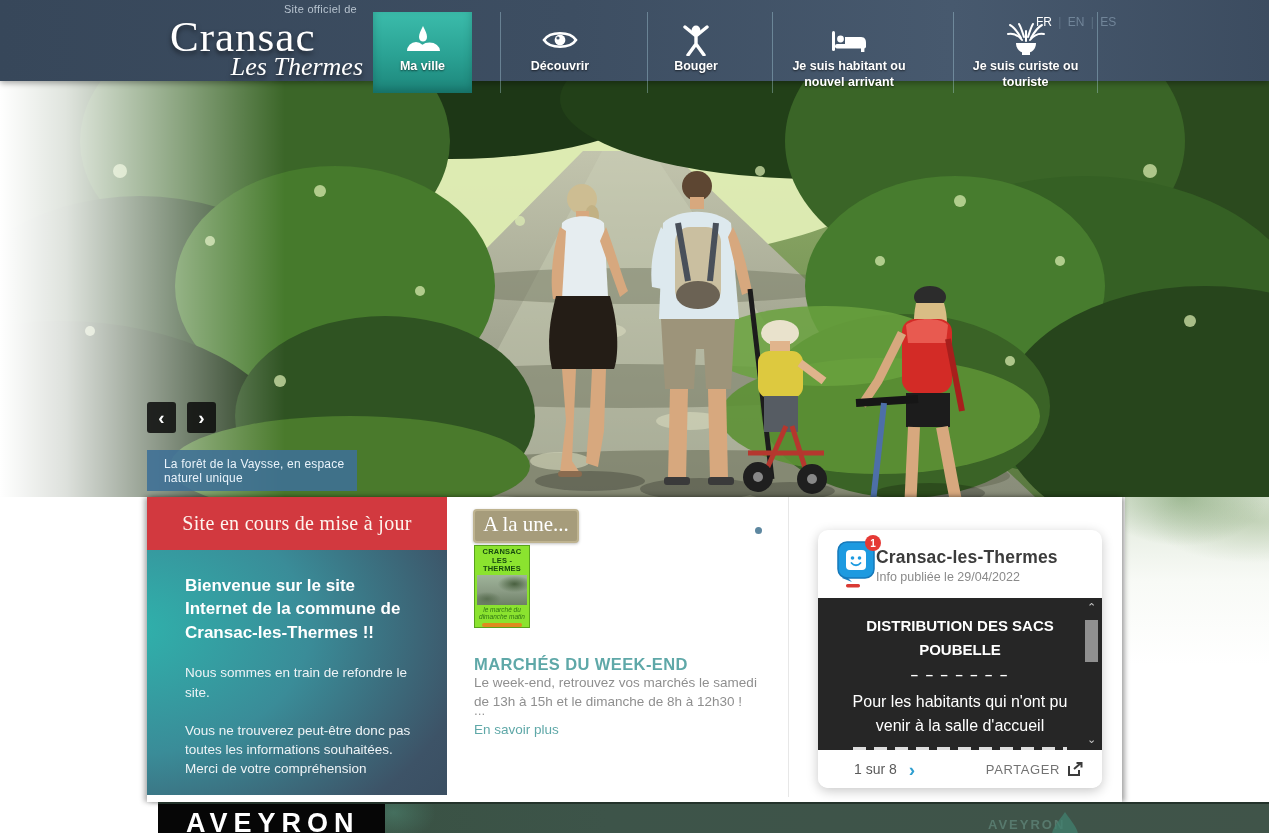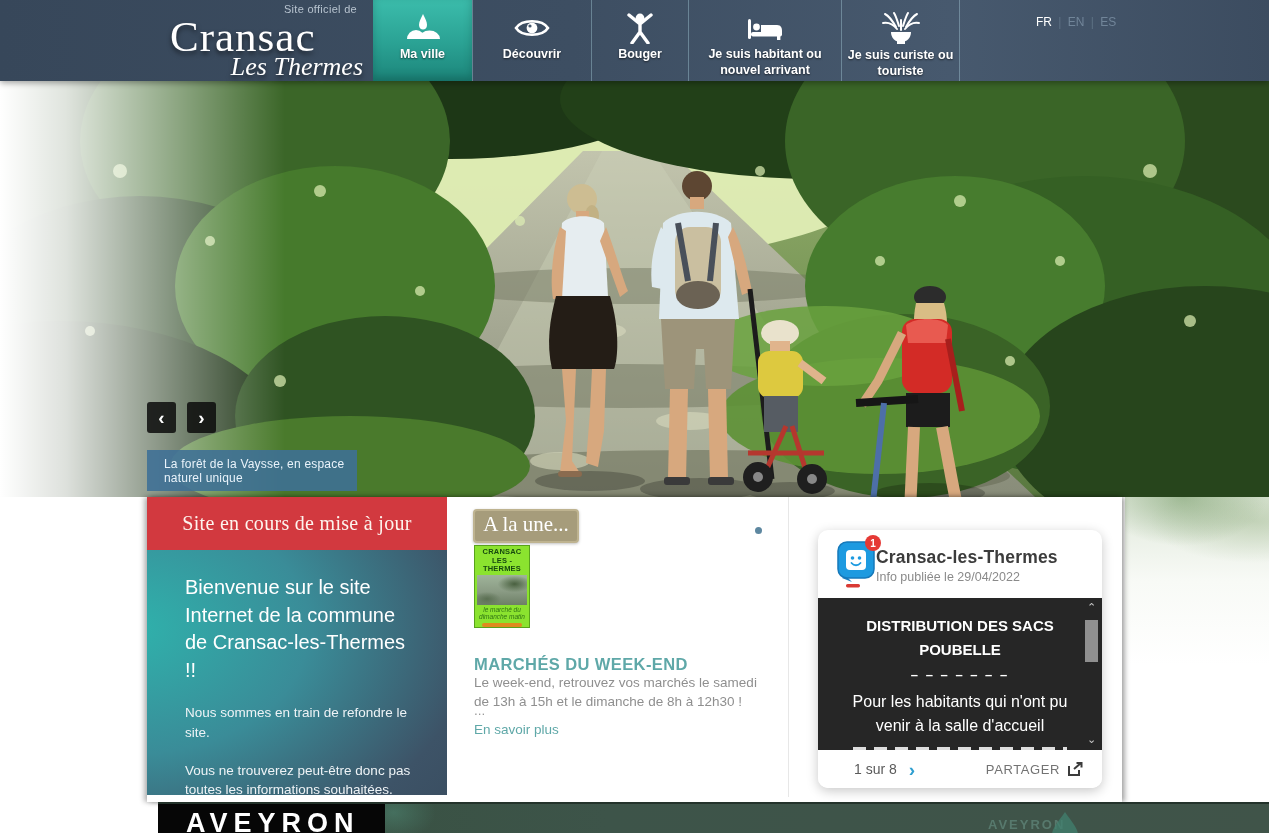--- a/index.html
+++ b/index.html
@@ -10,32 +10,32 @@
   
   .header { position:absolute; left:0; top:0; width:1269px; height:81px;
             background:linear-gradient(to right,#37475a 0%,#3d4e62 45%,#47596e 75%,#3c4c60 100%);
             box-shadow:0 2px 6px rgba(0,0,0,.35); z-index:30; }
   .logo { position:absolute; left:170px; top:3px; width:195px; color:#fff; }
   .logo-prefix { font-size:11px; color:#b7c3cf; text-align:right; padding-right:8px; letter-spacing:.3px; }
   .logo-main { font-family:"Liberation Serif", serif; font-size:43px; line-height:1.02; color:#fff;
                text-shadow:0 3px 5px rgba(0,0,0,.55); letter-spacing:1px; }
   .logo-sub { font-family:"Liberation Serif", serif; font-style:italic; font-size:26px; margin-top:-7px;
               text-align:right; padding-right:2px; text-shadow:0 3px 5px rgba(0,0,0,.55); }
-  .nav { position:absolute; left:373px; top:0; height:81px; display:flex; }
+  .nav { position:absolute; left:373px; top:12px; height:81px; display:flex;gap:28px; }
   .tab { height:81px; display:flex; flex-direction:column; align-items:center; padding-top:11px;
          color:#fff; cursor:pointer; border-left:1px solid rgba(175,215,228,.38); }
   .tab:first-child { border-left:none; }
   .tab:last-child { border-right:1px solid rgba(175,215,228,.38); }
   .tab .ticon { height:33px; display:flex; align-items:center; justify-content:center; }
   .tab .tlabel { font-size:12.5px; font-weight:bold; text-align:center; line-height:1.25; margin-top:3px;
                  text-shadow:0 1px 2px rgba(0,0,0,.6); }
   .tab.active { background:linear-gradient(#3bbcab 0%,#2aa193 55%,#1c857a 100%);
                 box-shadow:inset 0 -4px 8px rgba(0,40,35,.25); }
   .t-maville { width:99px; } .t-decouvrir { width:119px; } .t-bouger { width:97px; }
-  .t-habitant { width:153px; } .t-curiste { width:119px;justify-content:center; }
+  .t-habitant { width:153px; } .t-curiste { width:145px; }
   .langs { position:absolute; left:1033px; top:15px; font-size:12px; color:#6d8296; }
   .langs .lang { cursor:pointer; padding:0 3px; }
   .langs .lang.active { color:#fff; }
   .langs .lang.dim { color:#718599; }
   .langs .sep { color:#5d7184; }
 
   
   .hero { position:absolute; left:0; top:81px; width:1269px; height:416px; overflow:hidden; background:#7a955c; }
   .hero svg { position:absolute; left:0; top:0; }
   .hero-fade-left { position:absolute; left:0; top:0; width:300px; height:416px;
@@ -60,21 +60,21 @@
 
   
   .update-panel { position:absolute; left:147px; top:497px; width:300px; height:298px; }
   .update-title { height:53px; background:#d2393f; color:#fdf4ee;
     font-family:"Liberation Serif", serif; font-size:20px; display:flex; align-items:center;
     justify-content:center; letter-spacing:.3px; }
   .update-body { height:245px;
     background:radial-gradient(ellipse 430px 300px at -6% 32%, #2fb2ac 0%, #3a8c98 42%, #3d5367 80%, #394c5f 100%);
     color:#eef3f6; padding:24px 30px 0 38px; }
   .update-body p { font-size:13.5px; line-height:1.42; margin-bottom:19px; }
-  .update-body p.lead { font-weight:normal; font-size:20px; line-height:1.38; color:#fff; }
+  .update-body p.lead { font-weight:bold; font-size:17px; line-height:1.38; color:#fff; }
 
   
   .news-badge { position:absolute; left:473px; top:509px; width:106px; height:34px;
     background:#a69c7b; border:2px solid #beb390; border-radius:4px; color:#fff;
     font-family:"Liberation Serif", serif; font-size:21px; display:flex; align-items:center;
     justify-content:center; padding-bottom:3px; box-shadow:0 1px 3px rgba(0,0,0,.25); }
   .carousel-dot { position:absolute; left:755px; top:527px; width:7px; height:7px; border-radius:50%;
     background:#5d87a0; cursor:pointer; }
   .poster { position:absolute; left:474px; top:545px; width:56px; height:83px; background:#8be32f;
     border:1px solid #58a21c; padding:2px 2px 0 2px; text-align:center; cursor:pointer; }

